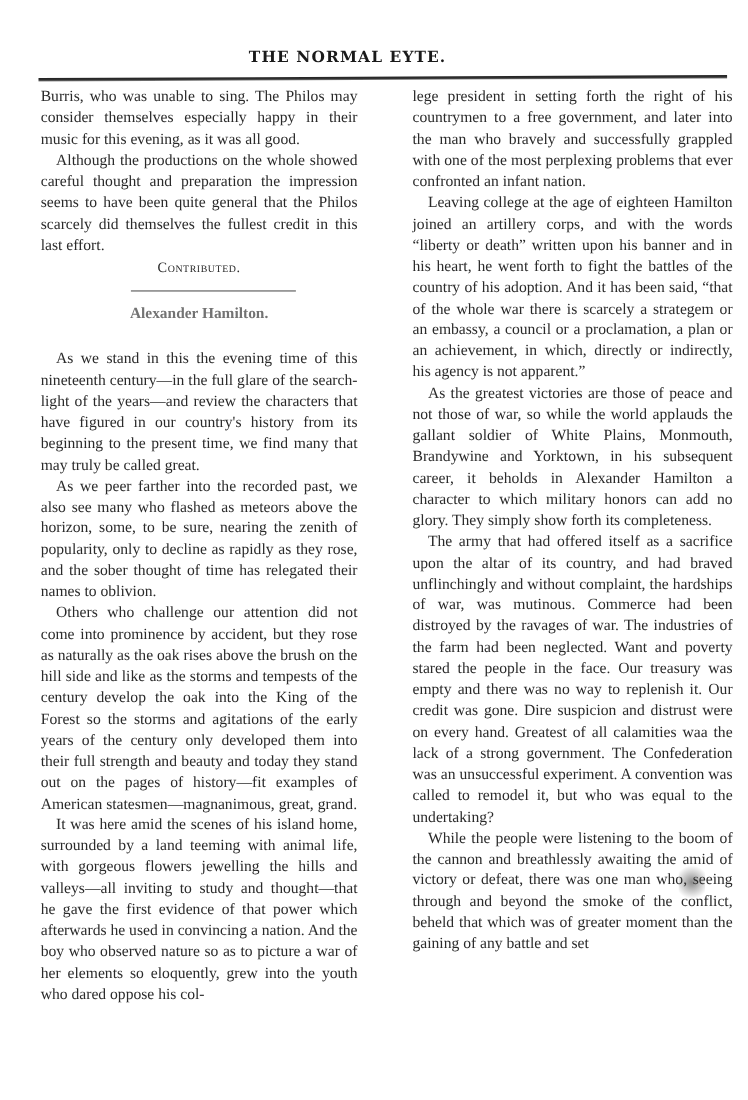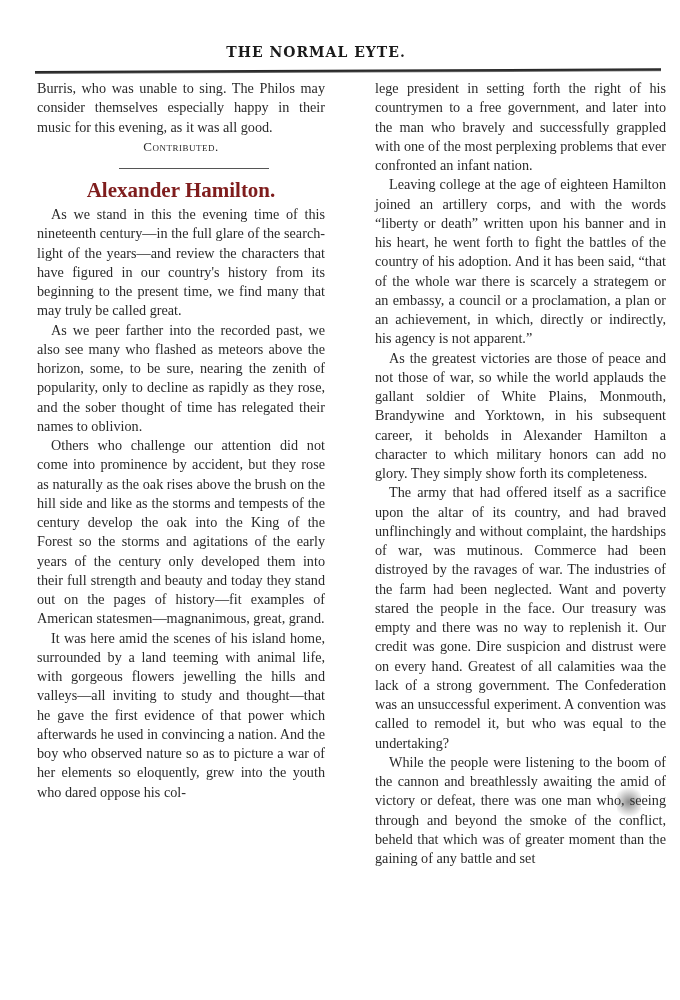--- a/index.html
+++ b/index.html
@@ -10,32 +10,33 @@
   .rule{position:absolute;top:71px;left:35px;width:626px;height:3px;
        background:linear-gradient(to bottom,#222 0,#333 60%,#888 100%);transform:rotate(-0.25deg);transform-origin:left center;}
   .col{position:absolute;top:79px;font-size:14.2px;line-height:19.25px;text-align:justify;}
   .col.left{left:37px;width:288px;}
   .col.right{left:375px;width:291px;}
   .col p{margin:0;}
   .col p.ind{text-indent:14px;}
   .col p.noind{text-indent:0;}
   .signature{text-align:center;font-variant:small-caps;letter-spacing:0.5px;font-size:13px;margin:0 18px 0 0;}
   .divider{height:1px;background:#555;width:150px;margin:12px 0 10px 82px;}
-  .article-title{text-align:center;font-weight:bold;font-size:21px;line-height:22px;margin:0 0 4px 0;color:#7f1d1d;}
+  .article-title{text-align:center;font-weight:bold;font-size:14px;line-height:22px;margin:0 0 20px 0;color:#737373;}
   .stain{position:absolute;left:617px;top:784px;width:24px;height:36px;
        background:radial-gradient(circle at 50% 50%,rgba(40,40,40,0.55) 0,rgba(60,60,60,0.25) 40%,rgba(255,255,255,0) 70%);}
 </style>
 </head>
 <body>
 
 <div class="masthead">THE NORMAL EYTE.</div>
 <div class="rule"></div>
 
 <div class="col left">
   <p class="noind">Burris, who was unable to sing.  The Philos may consider themselves especially happy in their music for this evening, as it was all good.</p>
+  <p class="ind">Although the productions on the whole showed careful thought and preparation the impression seems to have been quite general that the Philos scarcely did themselves the fullest credit in this last effort.</p>
   <p class="signature">Contributed.</p>
   <div class="divider"></div>
   <h2 class="article-title">Alexander Hamilton.</h2>
   <p class="ind">As we stand in this the evening time of this nineteenth century—in the full glare of the search-light of the years—and review the characters that have figured in our country's history from its beginning to the present time, we find many that may truly be called great.</p>
   <p class="ind">As we peer farther into the recorded past, we also see many who flashed as meteors above the horizon, some, to be sure, nearing the zenith of popularity, only to decline as rapidly as they rose, and the sober thought of time has relegated their names to oblivion.</p>
   <p class="ind">Others who challenge our attention did not come into prominence by accident, but they rose as naturally as the oak rises above the brush on the hill side and like as the storms and tempests of the century develop the oak into the King of the Forest so the storms and agitations of the early years of the century only developed them into their full strength and beauty and today they stand out on the pages of history—fit examples of American statesmen—magnanimous, great, grand.</p>
   <p class="ind">It was here amid the scenes of his island home, surrounded by a land teeming with animal life, with gorgeous flowers jewelling the hills and valleys—all inviting to study and thought—that he gave the first evidence of that power which afterwards he used in convincing a nation.  And the boy who observed nature so as to picture a war of her elements so eloquently, grew into the youth who dared oppose his col-</p>
 </div>
 
 <div class="col right">

